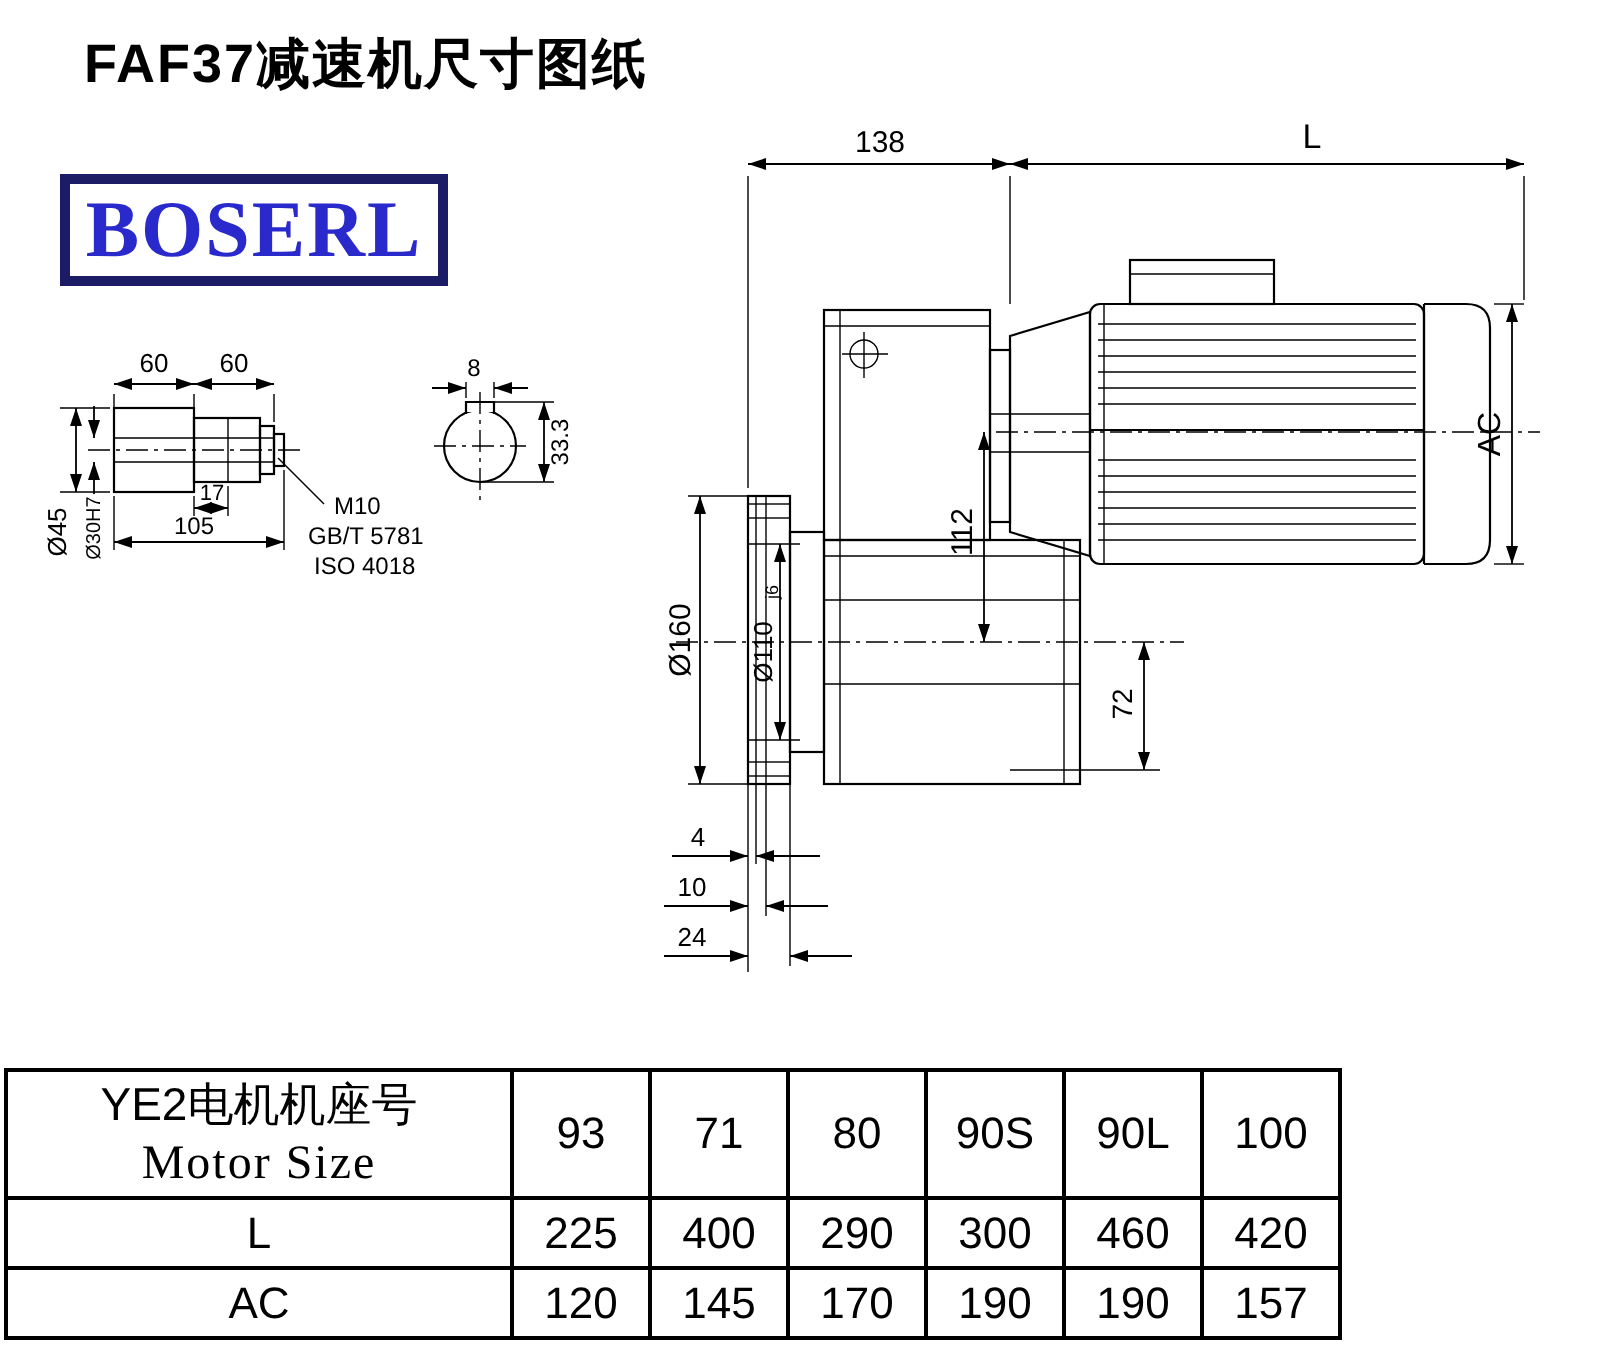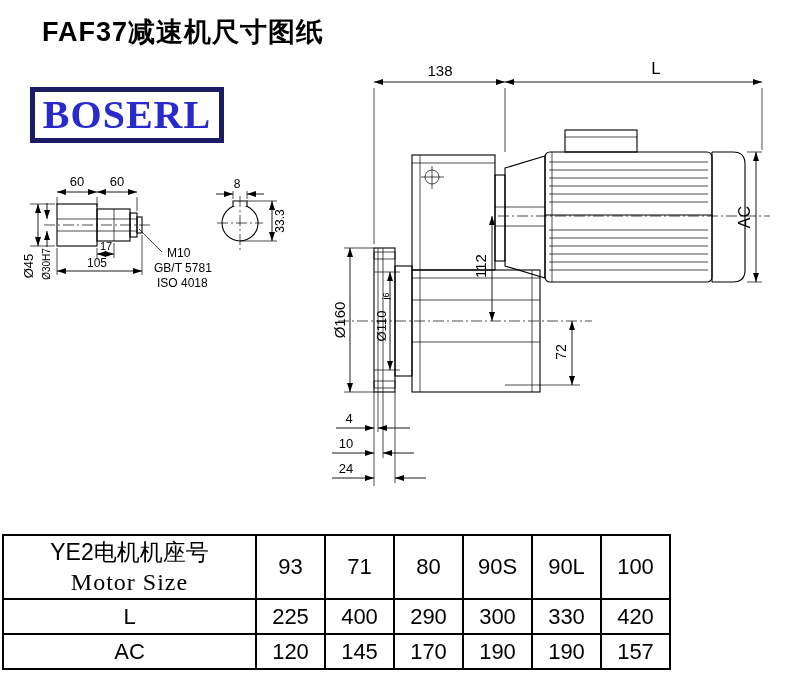--- a/index.html
+++ b/index.html
@@ -237,21 +237,21 @@
       <td>90S</td>
       <td>90L</td>
       <td>100</td>
     </tr>
     <tr class="datarow">
       <td>L</td>
       <td>225</td>
       <td>400</td>
       <td>290</td>
       <td>300</td>
-      <td>330</td>
+      <td>460</td>
       <td>420</td>
     </tr>
     <tr class="datarow">
       <td>AC</td>
       <td>120</td>
       <td>145</td>
       <td>170</td>
       <td>190</td>
       <td>190</td>
       <td>157</td>

